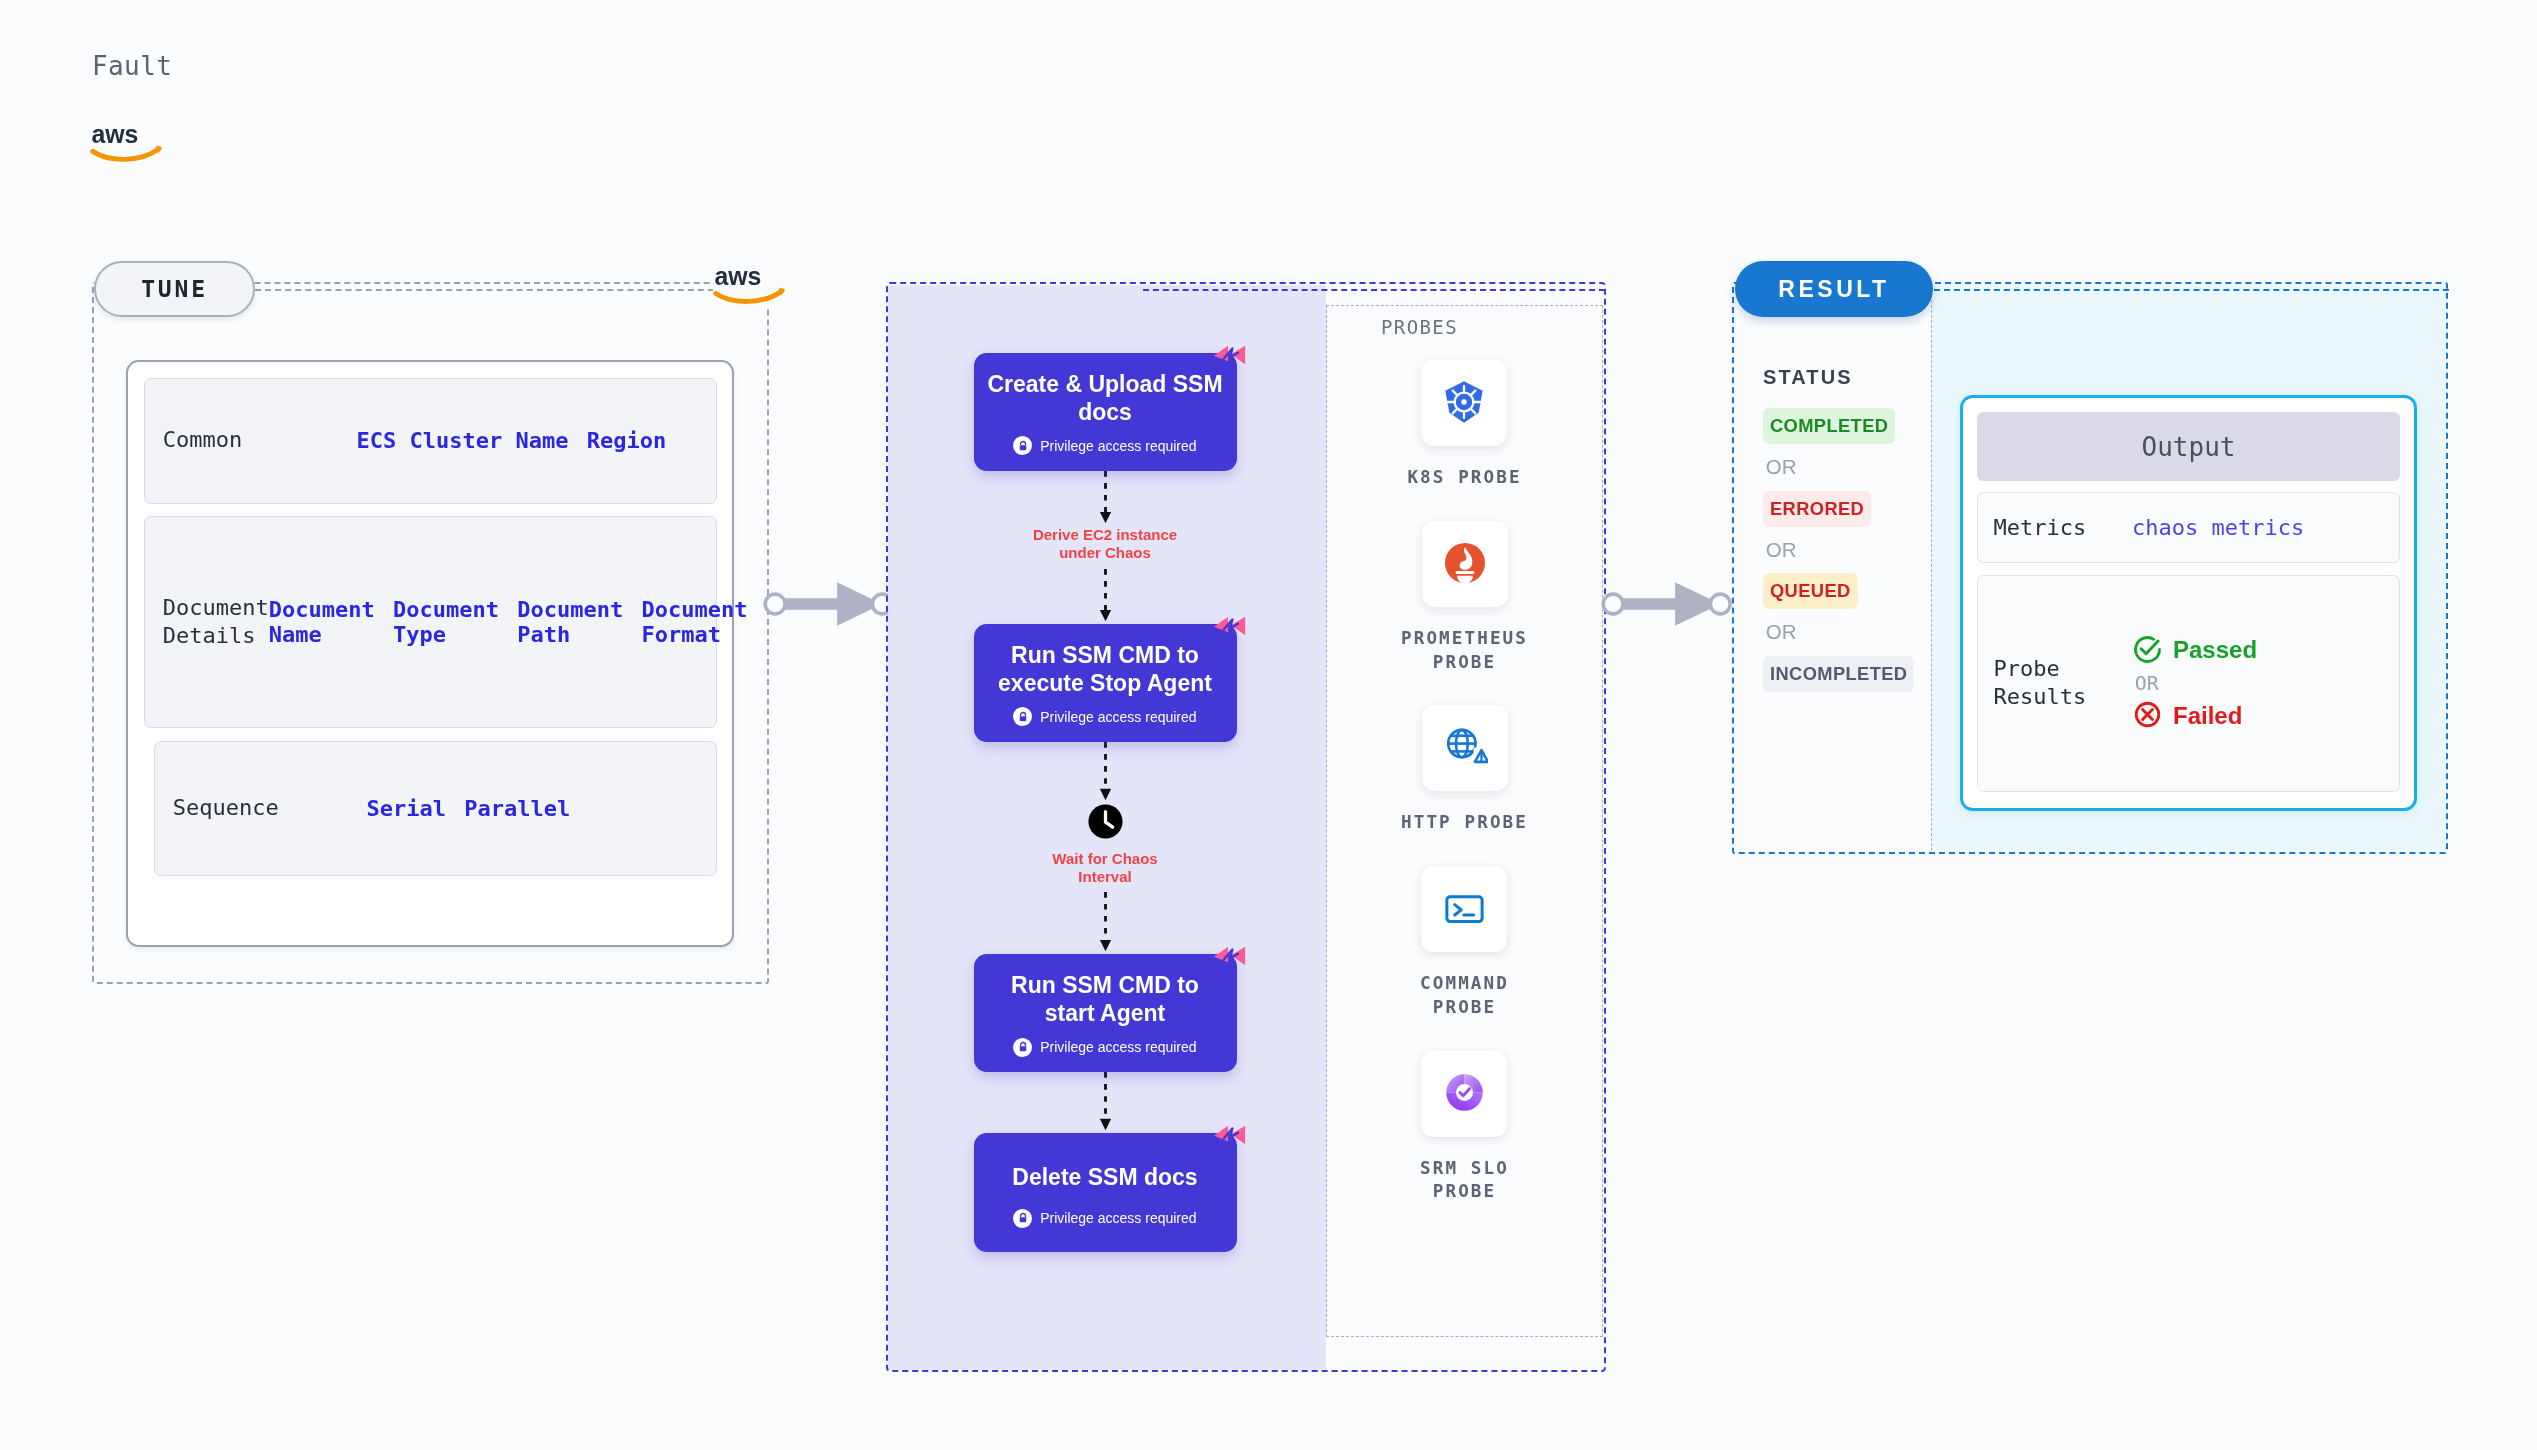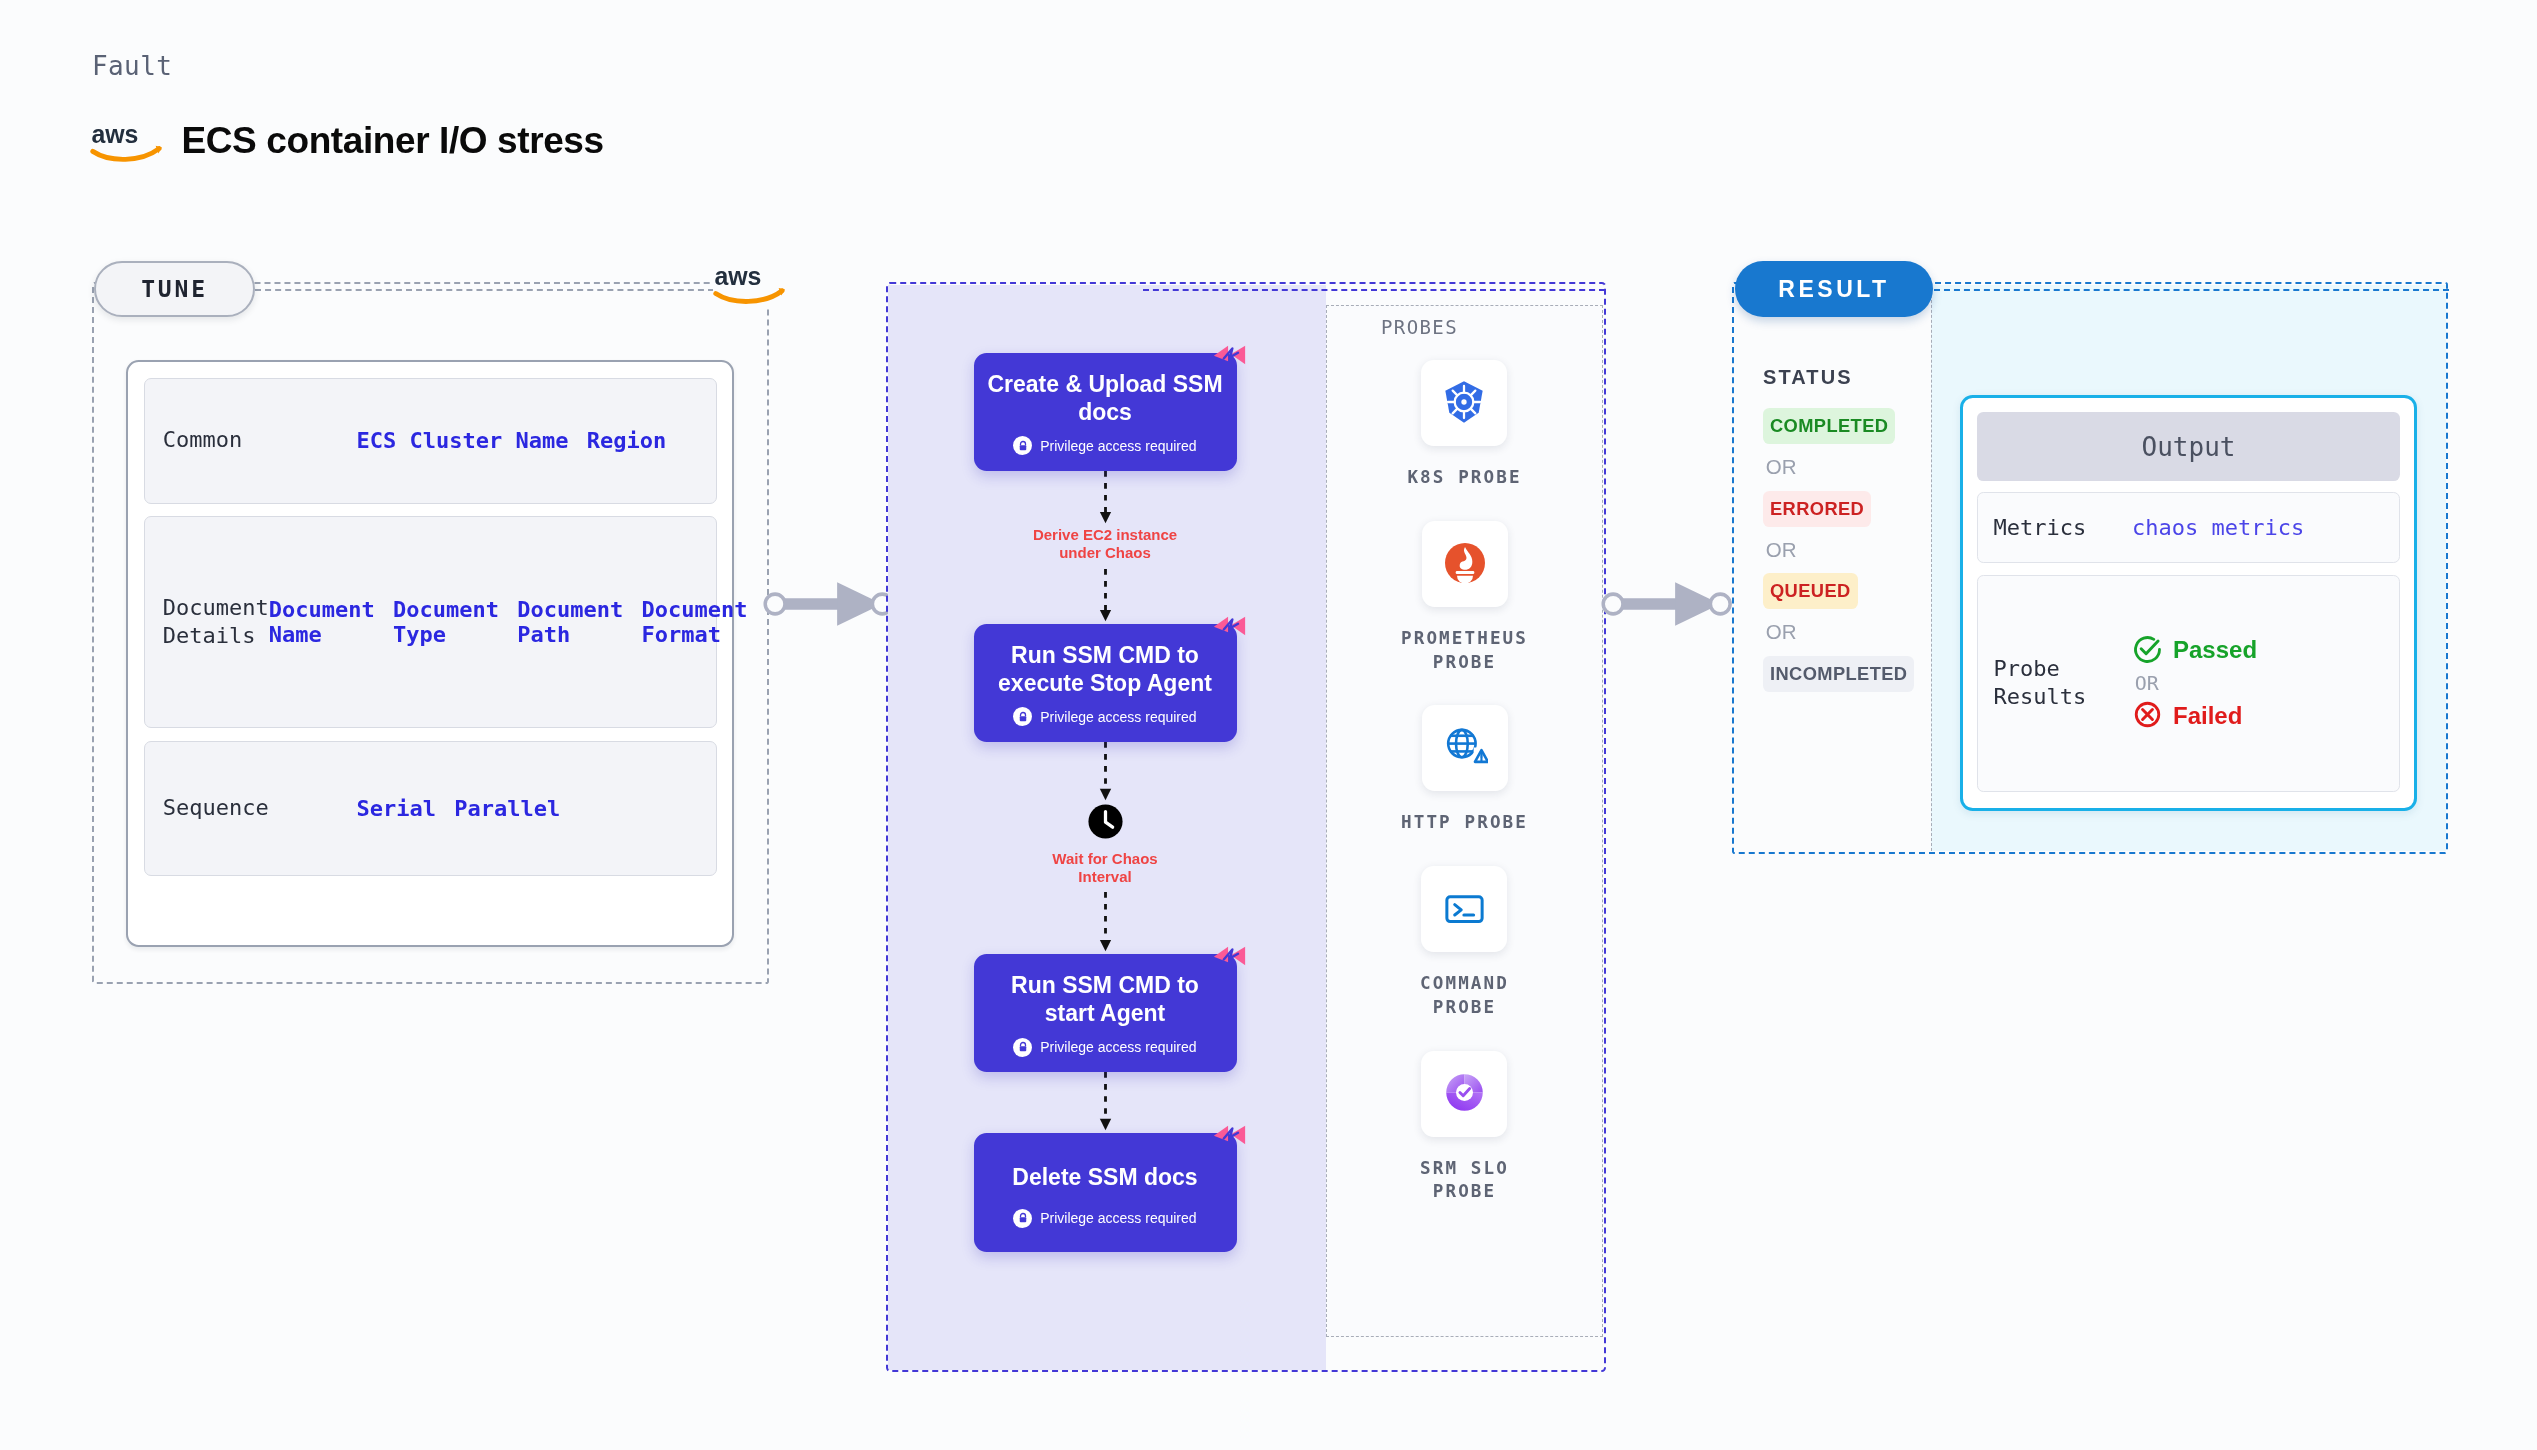--- a/index.html
+++ b/index.html
@@ -122,21 +122,21 @@
     font-family: "DejaVu Sans Mono", monospace; font-size: 22px; color: #2a2f3c;
     line-height: 1.3;
   }
   .tune-group-values {
     display: flex; flex-direction: row; gap: 18.3px;
     font-family: "DejaVu Sans Mono", monospace; font-size: 22px;
     color: #2b27e0; font-weight: 700;
   }
   .g-common { height: 126px; }
   .g-doc { height: 212px; }
-  .g-seq { height: 135px; }
+  .g-seq { height: 135px; margin-left: 10px; }
 
   
   .conn { position: absolute; display: block; }
 
   
   .exec-col {
     position: absolute; left: 950px; top: 353px; width: 310px;
     display: flex; flex-direction: column; align-items: center;
   }
   .step-box {
@@ -249,21 +249,20 @@
 
   <div class="hdr-fault">Fault</div>
   <div class="hdr-title-row">
     <span>
       <svg class="aws-logo" viewBox="0 0 110 62" xmlns="http://www.w3.org/2000/svg">
         <text x="2" y="34" font-family="Liberation Sans, sans-serif" font-size="36" font-weight="700" fill="#232f3e">aws</text>
         <path d="M4 46 C28 62, 74 62, 100 42" stroke="#f79400" stroke-width="7" fill="none" stroke-linecap="round"></path>
         <path d="M95 38 L104 40 L99 49 Z" fill="#f79400"></path>
       </svg>
     </span>
-    <span class="hdr-title">ECS container I/O stress</span>
   </div>
 
   <div class="panel panel-tune"></div>
   <div class="pill-dash pill-dash-tune"></div>
   <div class="aws-mark-tune">
     <svg viewBox="0 0 110 66" width="76" height="47" xmlns="http://www.w3.org/2000/svg">
       <text x="2" y="34" font-family="Liberation Sans, sans-serif" font-size="36" font-weight="700" fill="#232f3e">aws</text>
       <path d="M4 46 C28 62, 74 62, 100 42" stroke="#f79400" stroke-width="7" fill="none" stroke-linecap="round"></path>
       <path d="M95 38 L104 40 L99 49 Z" fill="#f79400"></path>
     </svg>

